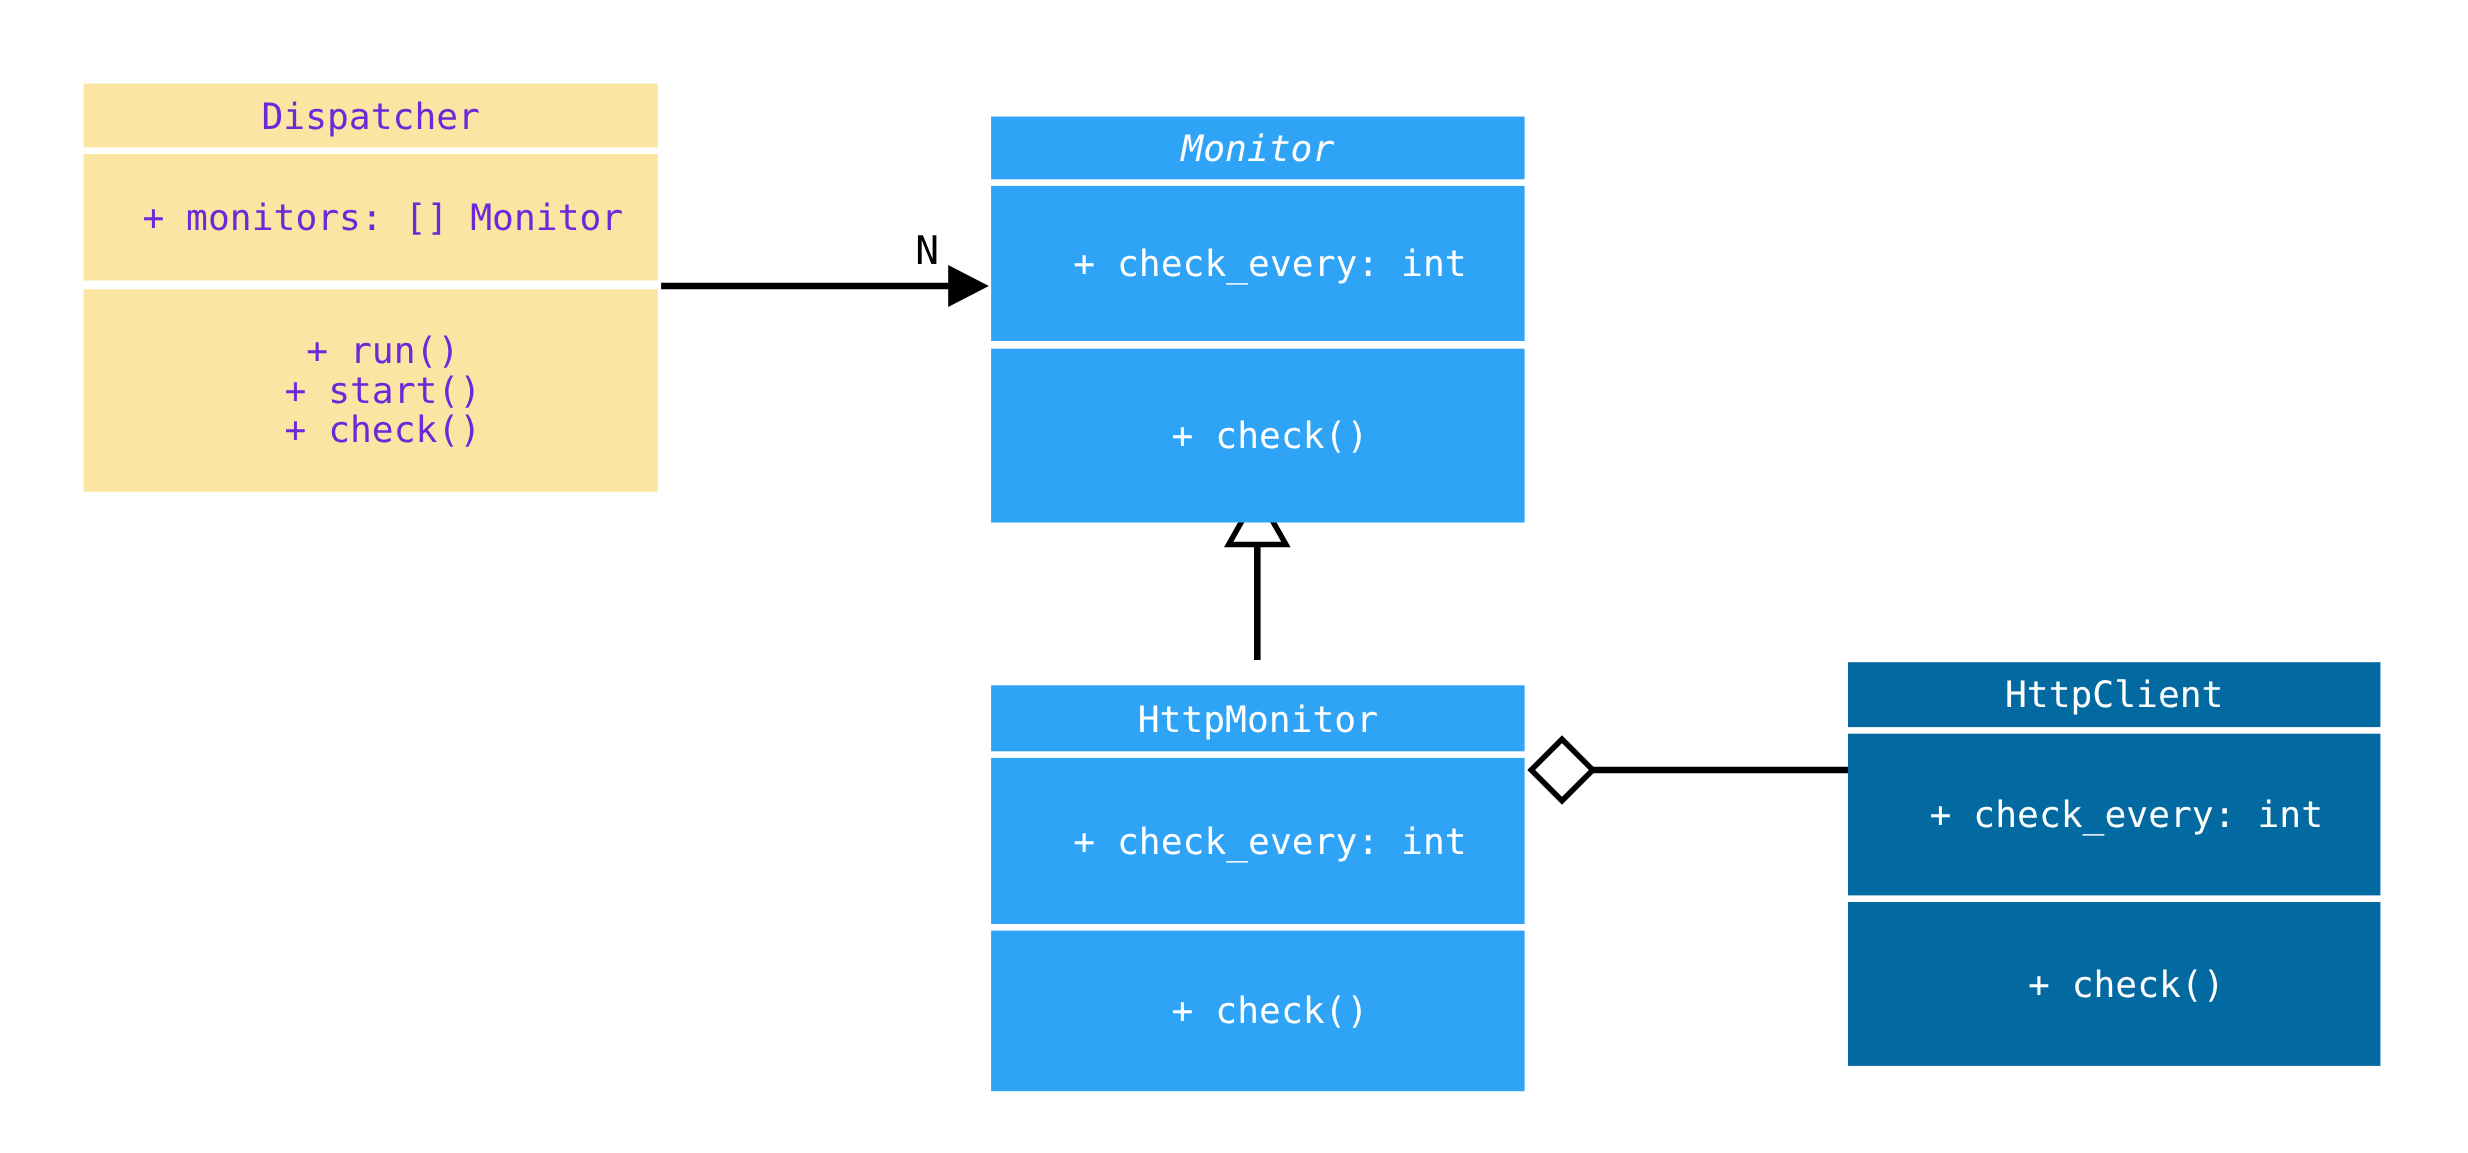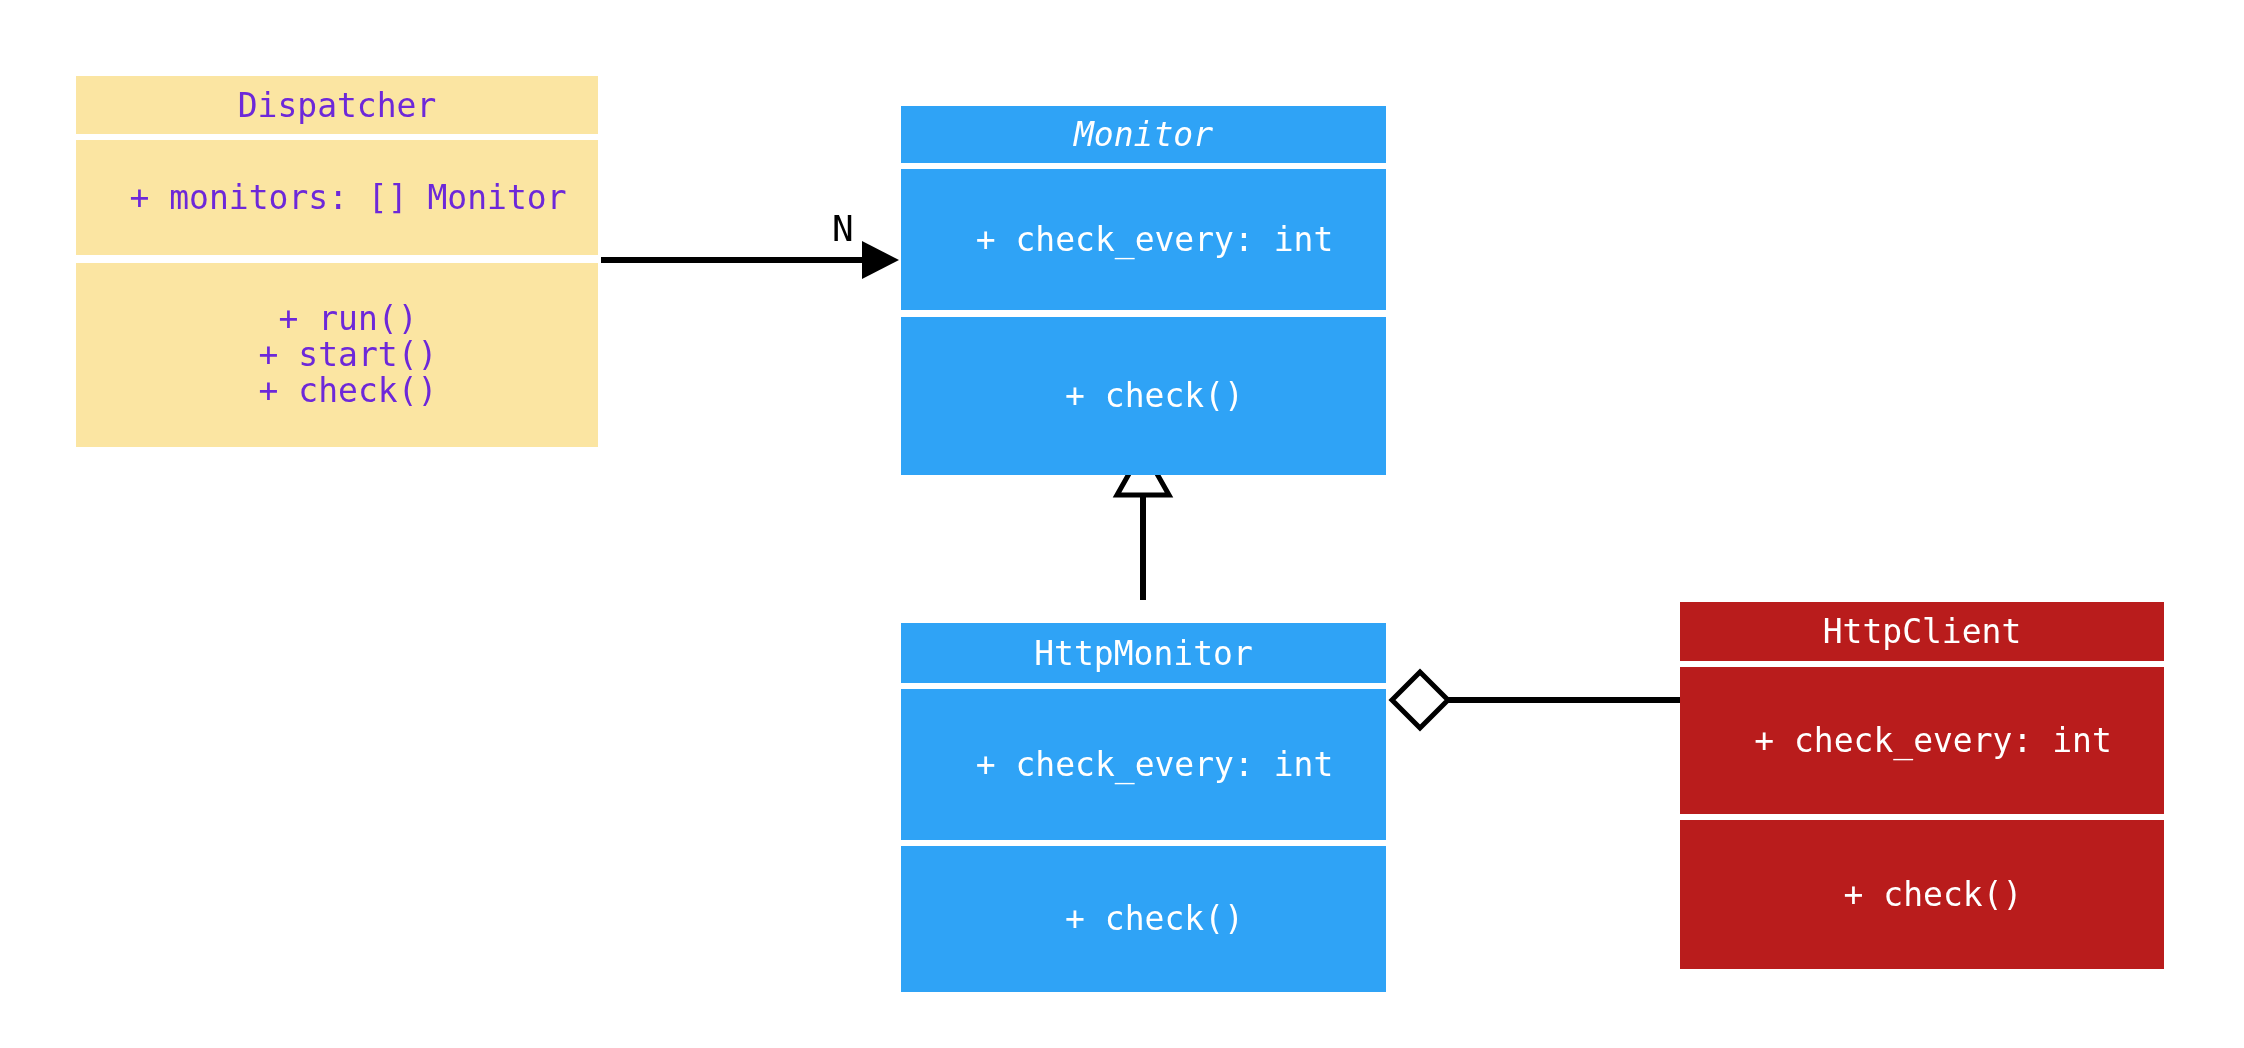--- a/index.html
+++ b/index.html
@@ -35,21 +35,21 @@
     flex-direction: column;
     justify-content: center;
     padding-left: 22px;
     font-size: 33px;
     line-height: 36px;
     white-space: pre;
     align-items: center;
   }
   .c-yellow { background: #FBE5A2; color: #6d28d9; }
   .c-blue   { background: #2FA3F6; color: #FFFFFF; }
-  .c-green  { background: #b91c1c; color: #FFFFFF; }
+  .c-green  { background: #0369a1; color: #FFFFFF; }
 
   
   #box-dispatcher { left: 76px; top: 76px; width: 522px; height: 371px; }
   #box-dispatcher .title-compartment   { height: 58px; }
   #box-dispatcher .attrs-compartment   { height: 115px; margin-top: 6px; }
   #box-dispatcher .methods-compartment { height: 184px; margin-top: 8px; }
 
   
   #box-monitor { left: 901px; top: 77px; width: 485px; height: 369px; }
   #box-monitor .title-compartment   { height: 57px; margin-top: 29px; }

